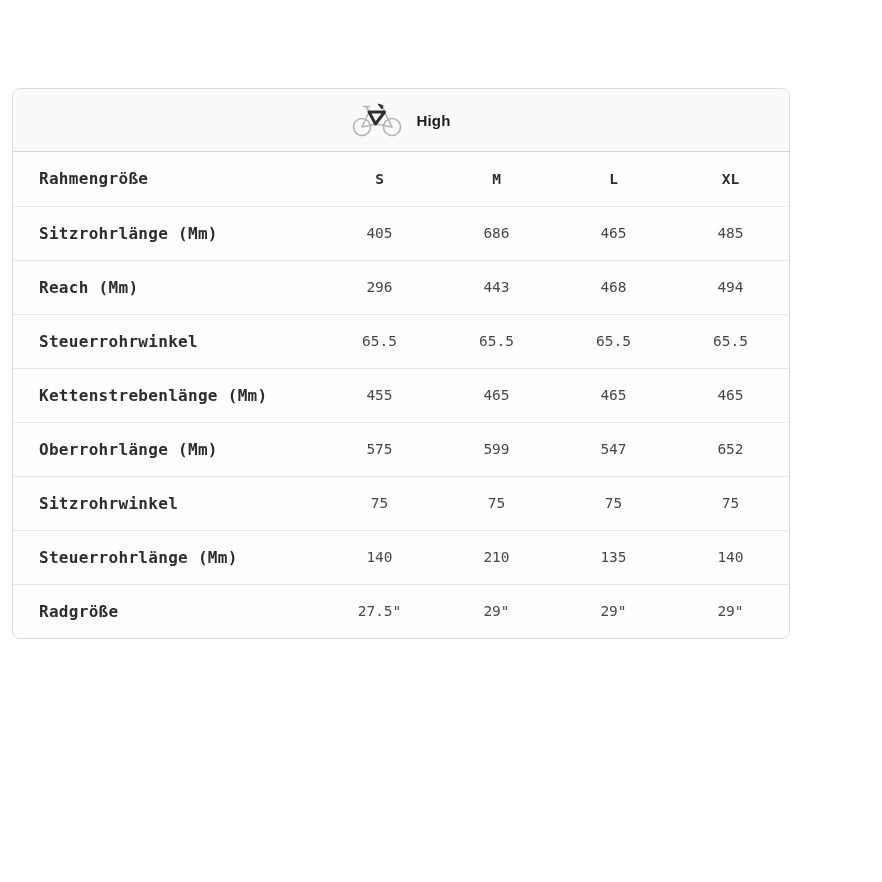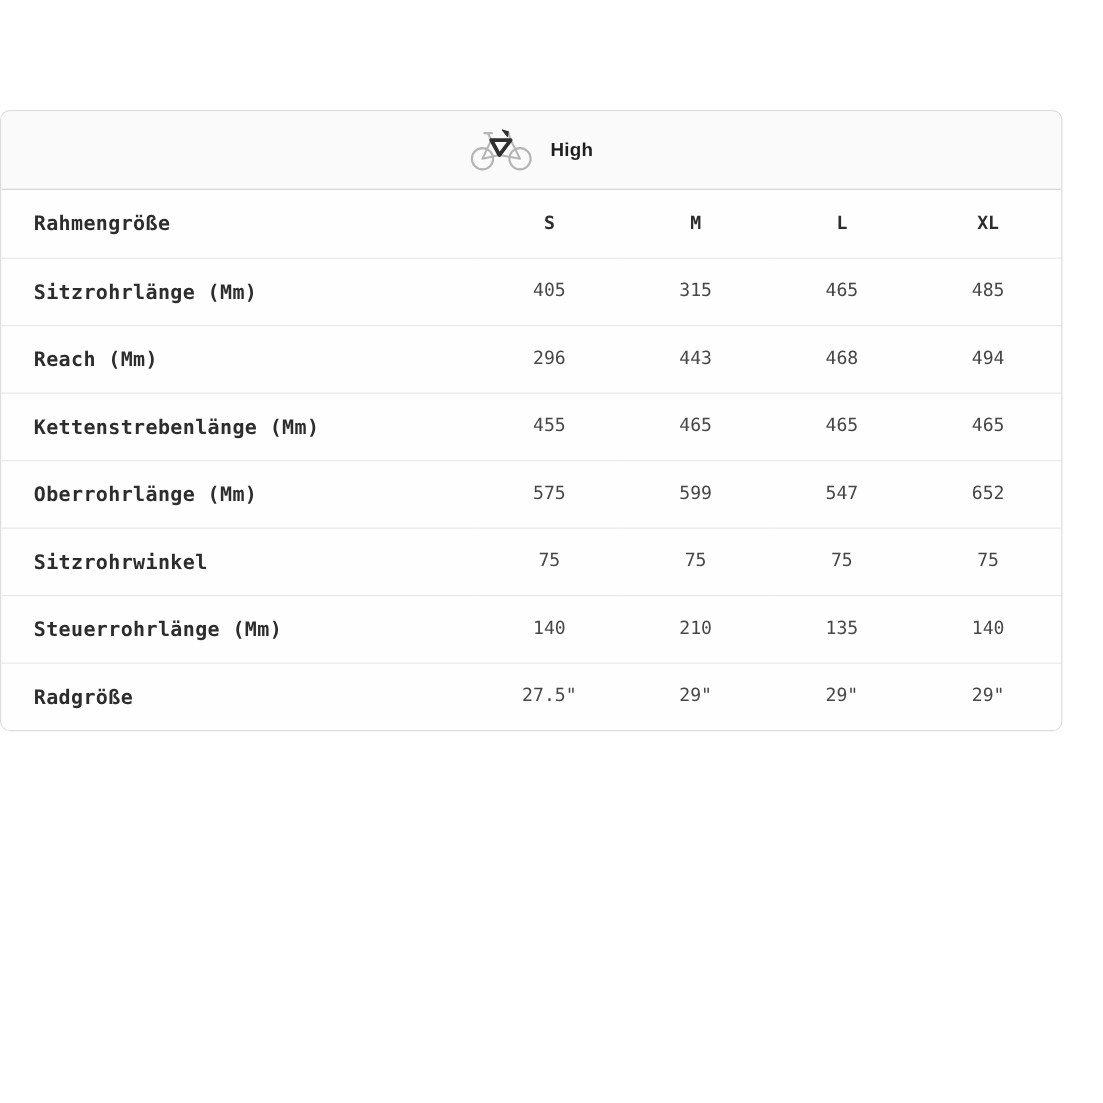--- a/index.html
+++ b/index.html
@@ -12,22 +12,22 @@
     --value-color:#474747;
     --title-color:#1f1f1f;
     --icon-gray:#b5b5b5;
     --icon-dark:#2f2f2f;
   }
   *{margin:0;padding:0;box-sizing:border-box;}
   html,body{width:882px;height:882px;background:#ffffff;overflow:hidden;}
   body{font-family:"DejaVu Sans Mono", monospace;}
 
   .card{
-    margin:88px 12px 0 0;
-    width:850px;
+    margin:88px 12px 0 12px;
+    width:778px;
     border:1px solid var(--card-border);
     border-radius:8px;
     overflow:hidden;
     background:var(--row-bg);
   }
   .card-header{
     height:63px;
     background:var(--header-bg);
     border-bottom:1px solid var(--header-divider);
     display:flex;
@@ -116,30 +116,37 @@
 
       <th class="cell-size">S</th>
           <th class="cell-size">M</th>
           <th class="cell-size">L</th>
           <th class="cell-size">XL</th>
         </tr>
 
         <tr>
           <th class="cell-label">Sitzrohrlänge (Mm)</th>
           <td class="cell-value">405</td>
-          <td class="cell-value">315</td>
+          <td class="cell-value">686</td>
           <td class="cell-value">465</td>
           <td class="cell-value">485</td>
         </tr>
         <tr>
           <th class="cell-label">Reach (Mm)</th>
           <td class="cell-value">296</td>
           <td class="cell-value">443</td>
           <td class="cell-value">468</td>
           <td class="cell-value">494</td>
+        </tr>
+        <tr>
+          <th class="cell-label">Steuerrohrwinkel</th>
+          <td class="cell-value">65.5</td>
+          <td class="cell-value">65.5</td>
+          <td class="cell-value">65.5</td>
+          <td class="cell-value">65.5</td>
         </tr>
         <tr>
           <th class="cell-label">Kettenstrebenlänge (Mm)</th>
           <td class="cell-value">455</td>
           <td class="cell-value">465</td>
           <td class="cell-value">465</td>
           <td class="cell-value">465</td>
         </tr>
         <tr>
           <th class="cell-label">Oberrohrlänge (Mm)</th>

